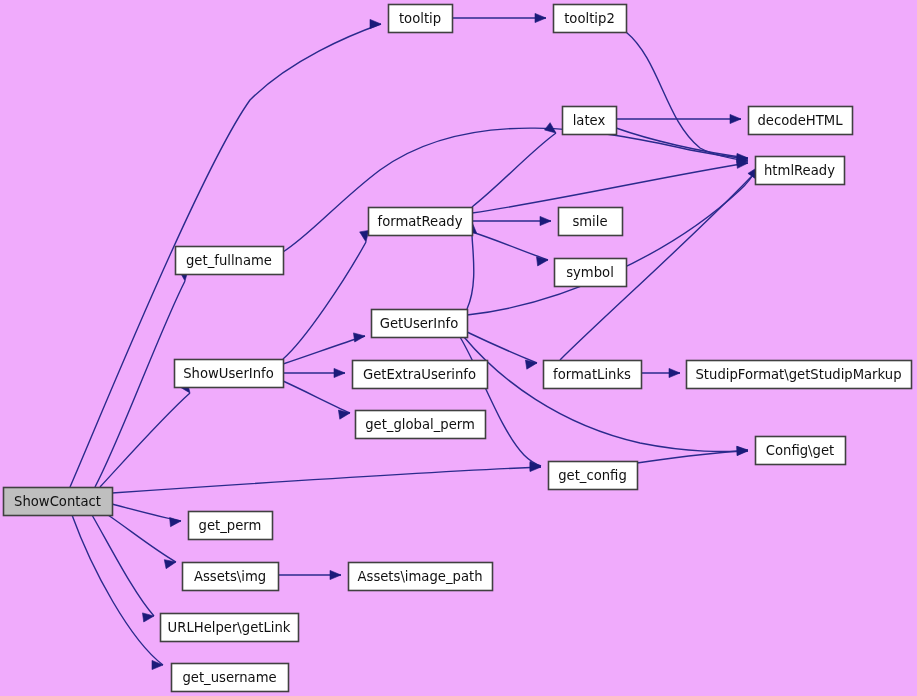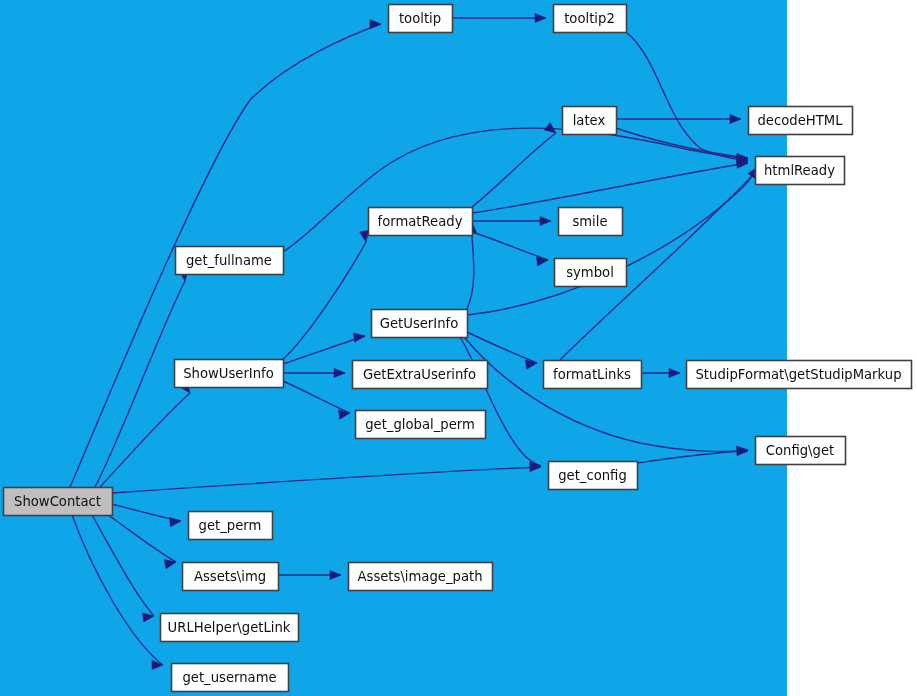--- a/index.html
+++ b/index.html
@@ -8,23 +8,23 @@
     background: #ffffff;
   }
   body {
     width: 917px;
     height: 696px;
     font-family: "DejaVu Sans", sans-serif;
     overflow: hidden;
   }
   #graph-root {
     position: relative;
-    width: 787px;
+    width: 917px;
     height: 696px;
-    background: #0ea5e9;
+    background: #f0abfc;
   }
   svg#callgraph {
     position: absolute;
     left: 0;
     top: 0;
     width: 917px;
     height: 696px;
     display: block;
   }
   .edge-path {

